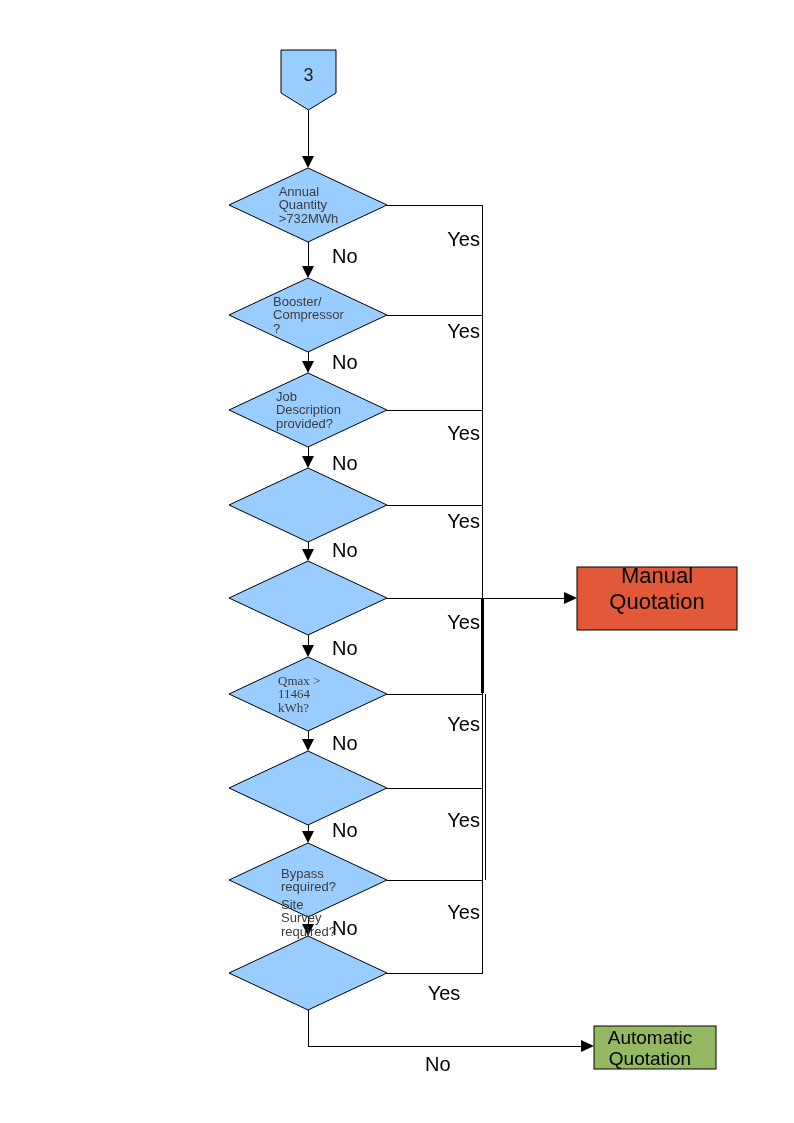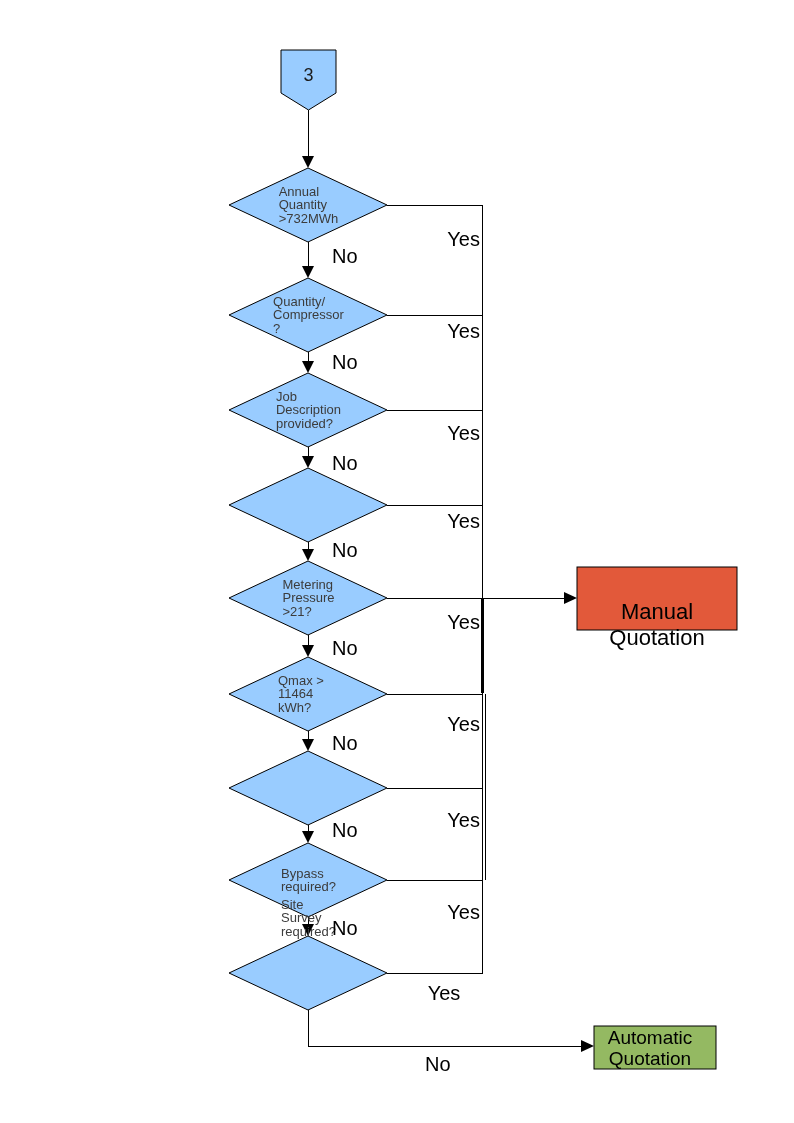--- a/index.html
+++ b/index.html
@@ -7,32 +7,32 @@
         font-family:"Liberation Sans",sans-serif;overflow:hidden;}
   .canvas{position:absolute;left:0;top:0;}
   .shape{stroke:#000000;stroke-width:1;}
   .cl{stroke:#000000;stroke-width:1;shape-rendering:crispEdges;}
   .cl-thick{stroke:#000000;stroke-width:3;shape-rendering:crispEdges;}
   .ah{fill:#000000;stroke:none;}
   .dlabel{position:absolute;left:248px;width:121px;height:74px;display:flex;
           align-items:center;justify-content:center;
           font-size:13px;line-height:13.5px;color:#3c3c3c;white-space:pre-line;}
   .dlabel.align-left{justify-content:flex-start;text-align:left;
-          padding-left:30px;box-sizing:border-box;}
+          padding-left:30px;box-sizing:border-box;font-family:Liberation Serif, serif;}
   .elabel{position:absolute;font-size:20px;line-height:23px;color:#000000;}
   .yes{left:420px;width:60px;text-align:right;}
   .yes-last{left:418px;width:52px;text-align:center;}
   .no{left:332px;}
   .no-last{left:425px;}
   .pent-label{position:absolute;left:281px;top:50px;width:55px;height:50px;
           display:flex;align-items:center;justify-content:center;
           font-size:18px;color:#1c1c1c;}
   .box-label{position:absolute;display:flex;align-items:center;justify-content:center;
           text-align:center;white-space:pre-line;color:#000000;}
-  .manual-label{left:577px;top:593px;width:160px;height:63px;font-size:22px;line-height:26px;}
+  .manual-label{left:577px;top:557px;width:160px;height:63px;font-size:22px;line-height:26px;}
   .auto-label{left:594px;top:1026px;width:112px;height:43px;font-size:19px;line-height:21px;}
 </style>
 </head>
 <body>
 
 <div class="page">
 
   <svg class="canvas" width="794" height="1123" viewBox="0 0 794 1123">
 
     <line class="cl" x1="482" y1="205" x2="482" y2="973"></line>
@@ -86,29 +86,26 @@
 
     <rect class="shape" x="577" y="567" width="160" height="63" fill="#e2593a"></rect>
     <rect class="shape" x="594" y="1026" width="122" height="43" fill="#94b962"></rect>
   </svg>
 
   <div class="pent-label">3</div>
 
   <div class="dlabel" style="top:168px">Annual
 Quantity
 &gt;732MWh</div>
-  <div class="dlabel" style="top:278px">Quantity/
+  <div class="dlabel" style="top:278px">Booster/
 Compressor
 ?</div>
   <div class="dlabel" style="top:373px">Job
 Description
 provided?</div>
-  <div class="dlabel" style="top:561px">Metering
-Pressure
-&gt;21?</div>
   <div class="dlabel align-left" style="top:657px">Qmax &gt;
 11464
 kWh?</div>
   <div class="dlabel" style="top:843px">Bypass
 required?</div>
   <div class="dlabel" style="top:881px">Site
 Survey
 required?</div>
 
   <div class="box-label manual-label">Manual

